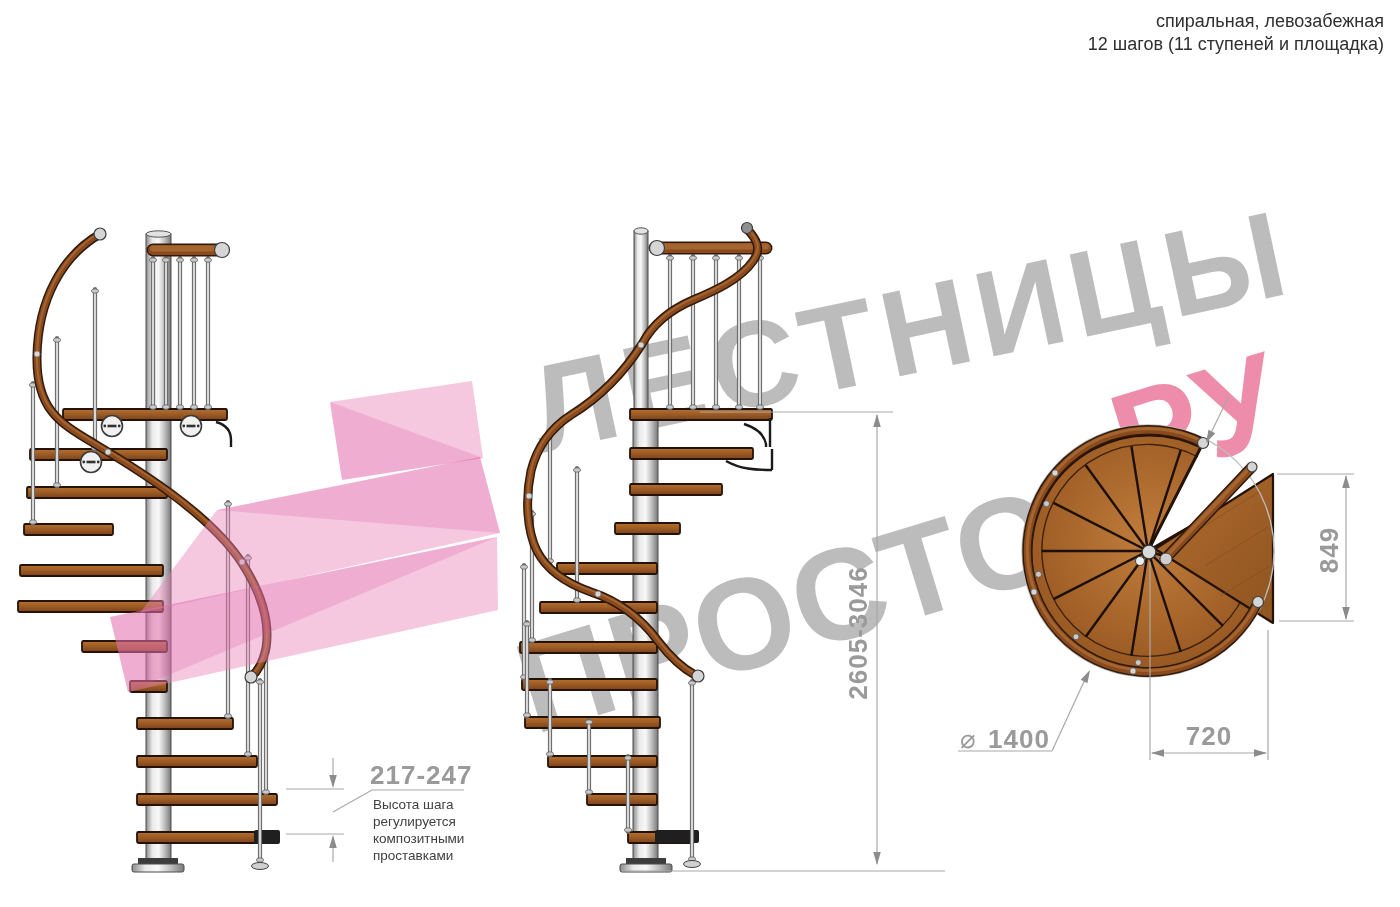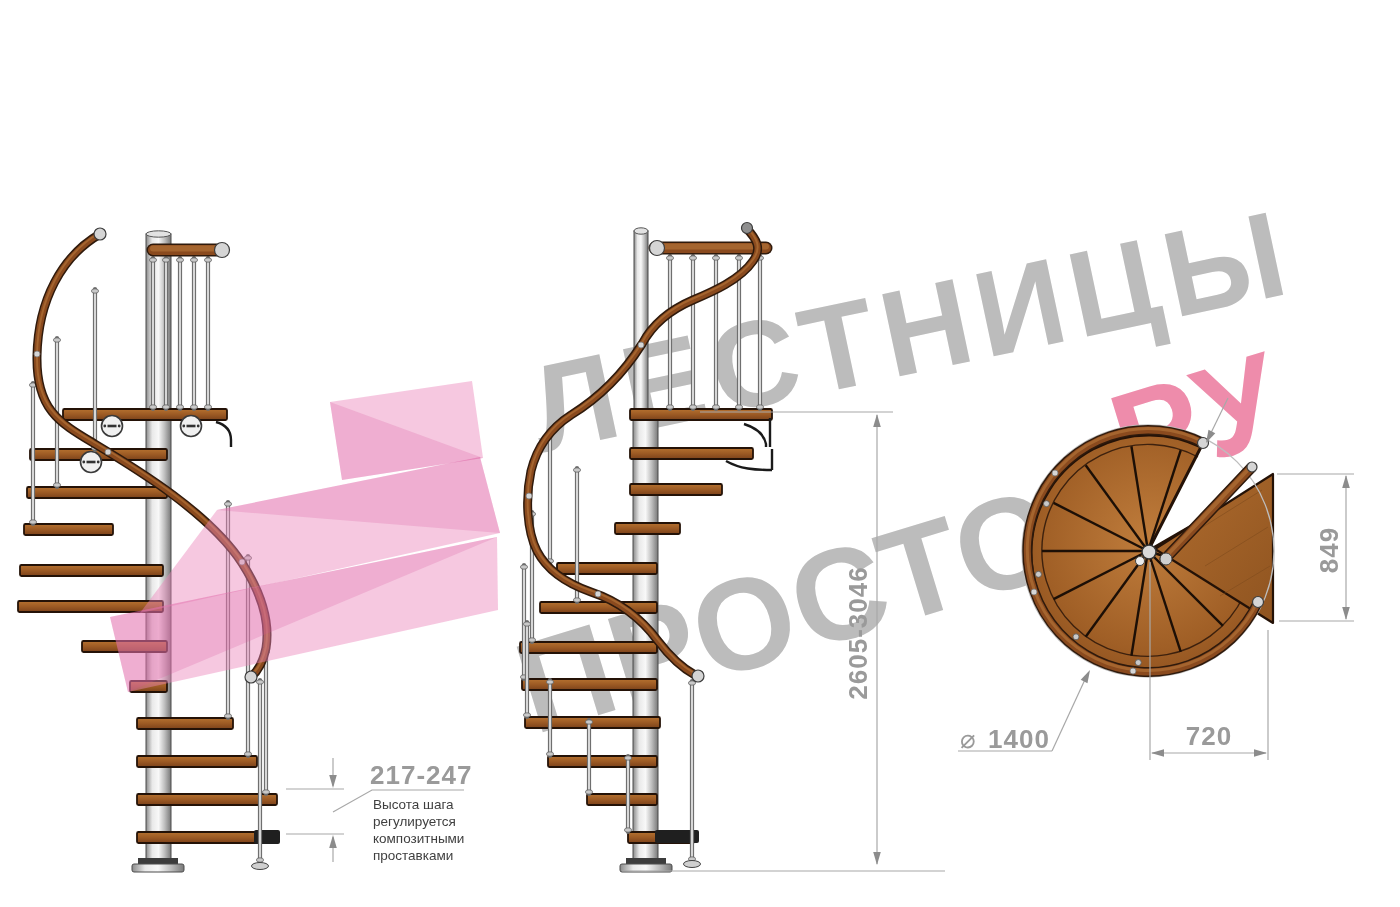--- a/index.html
+++ b/index.html
@@ -330,14 +330,16 @@
           <polygon points="1267,753 1254,756.8 1254,749.2" fill="#8c8c8c"></polygon>
           <polygon points="1090,670 1087.4839482953018,683.308248713459 1080.71229871147,679.8579209154385" fill="#8c8c8c"></polygon>
           <polygon points="1206,443 1208.5160517046982,429.6917512865409 1215.28770128853,433.1420790845615" fill="#8c8c8c"></polygon>
           <polygon points="333,788 329.2,775 336.8,775" fill="#8c8c8c"></polygon>
           <polygon points="333,835 336.8,848 329.2,848" fill="#8c8c8c"></polygon>
         </g>
     </g>
   </svg>
 
   <div id="title-block">
+    <div>спиральная, левозабежная</div>
+    <div>12 шагов (11 ступеней и площадка)</div>
   </div>
 </div>
 
 </body></html>

